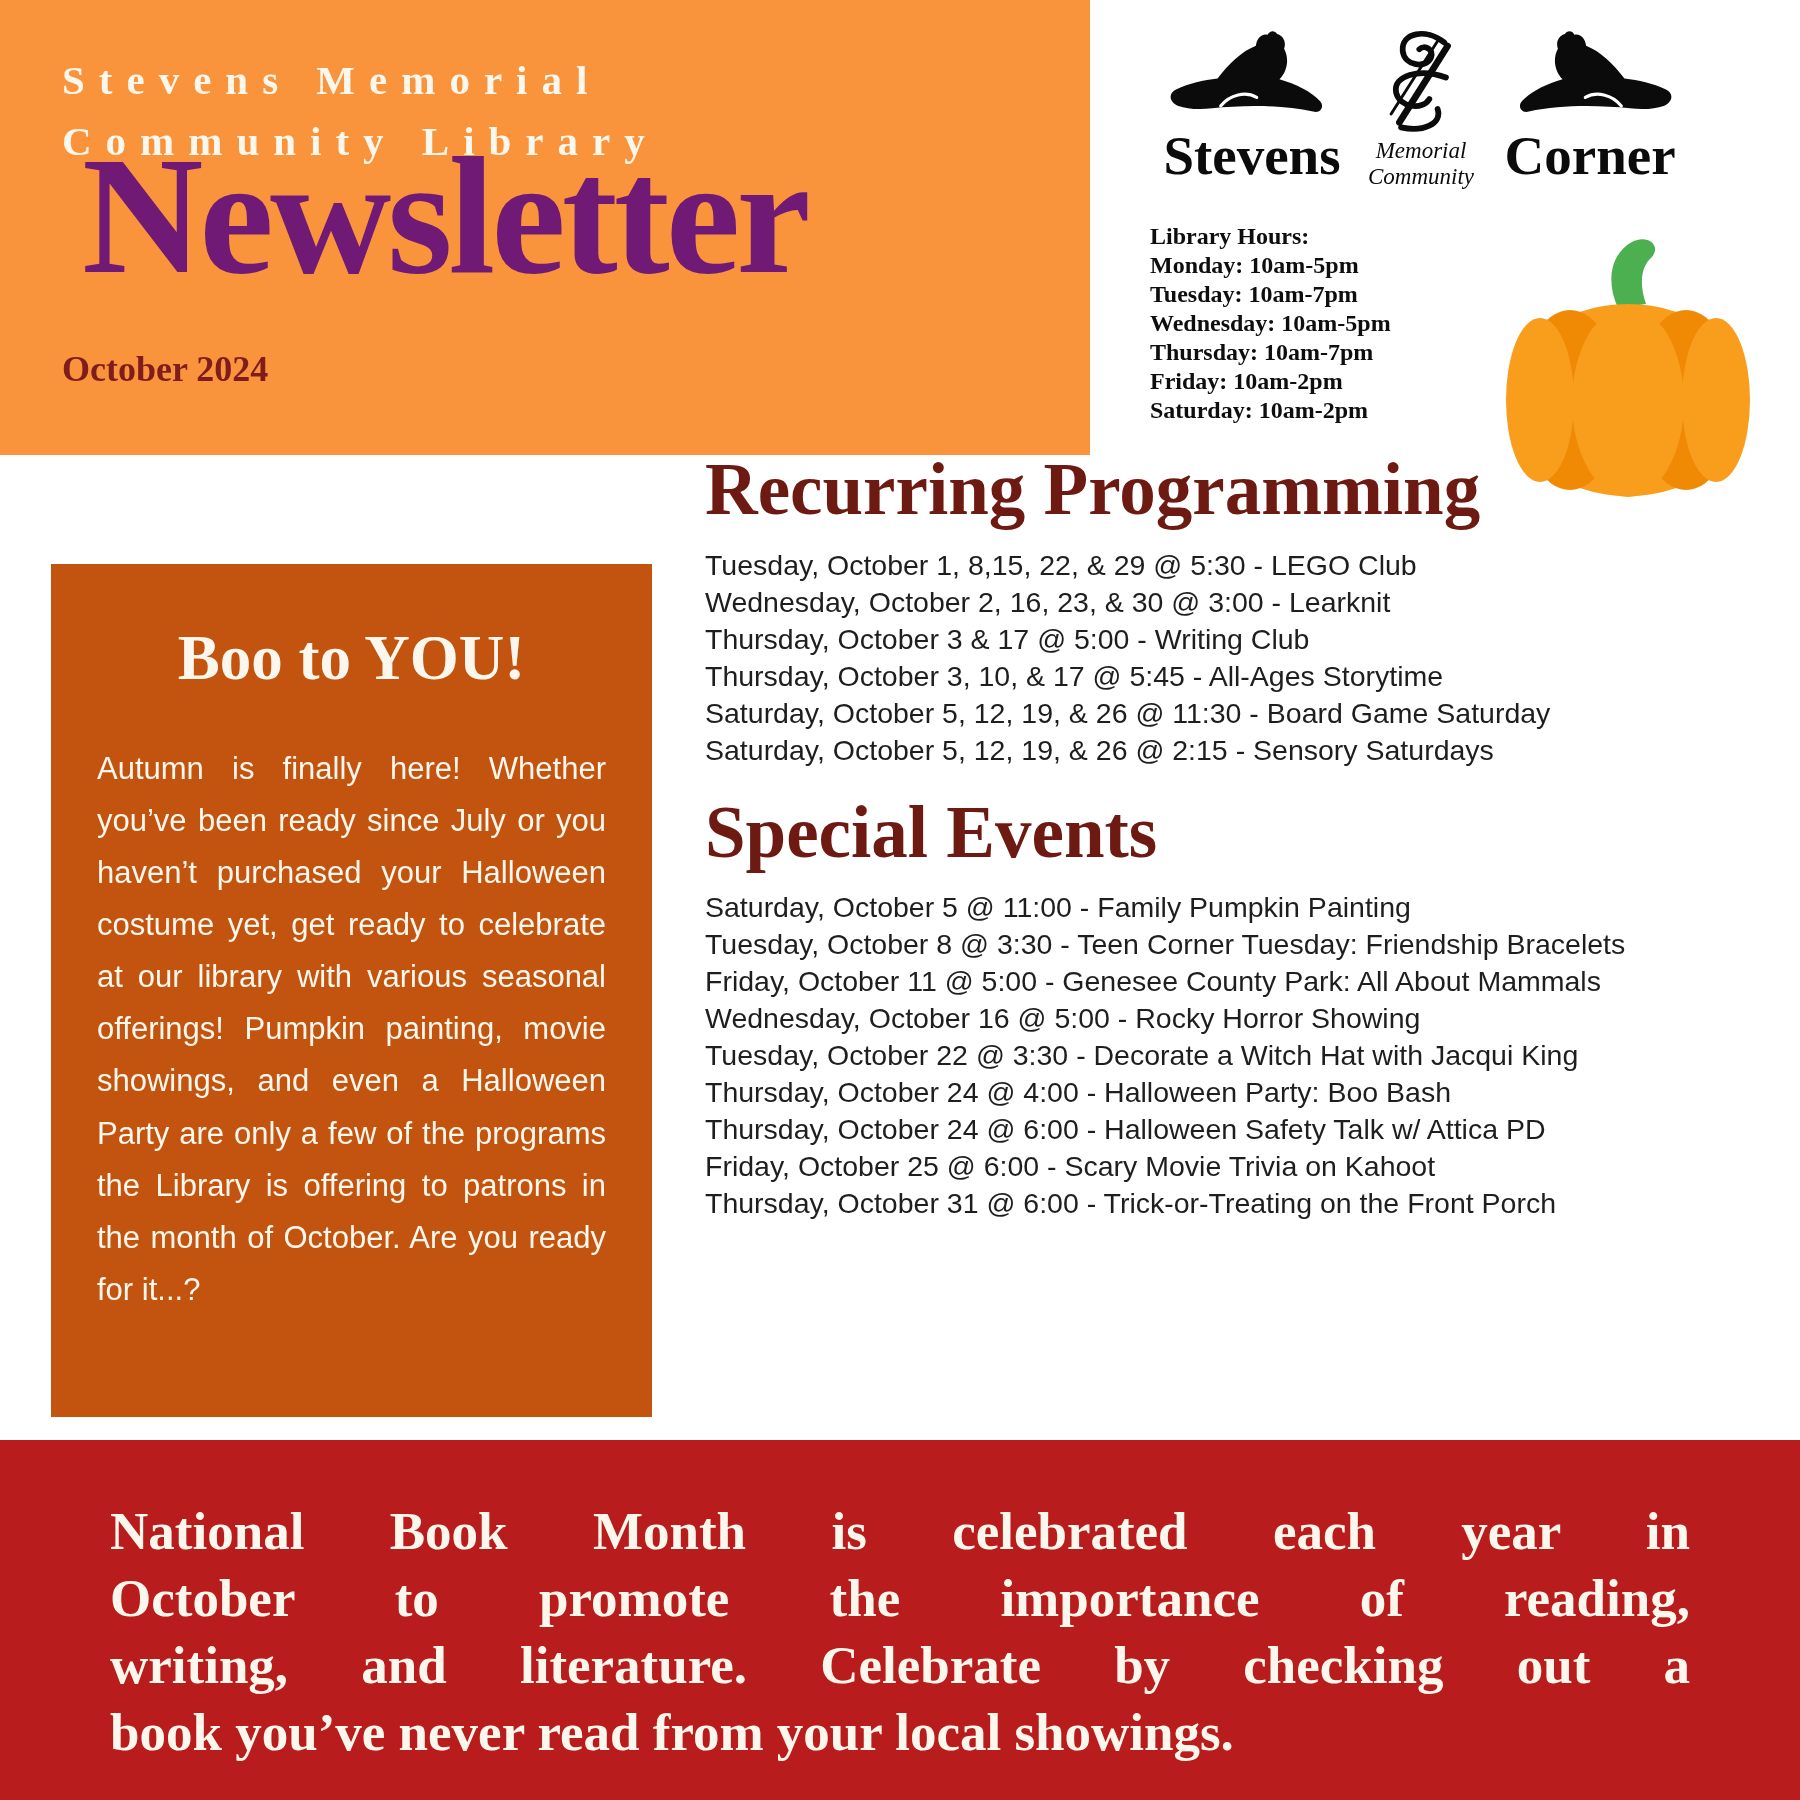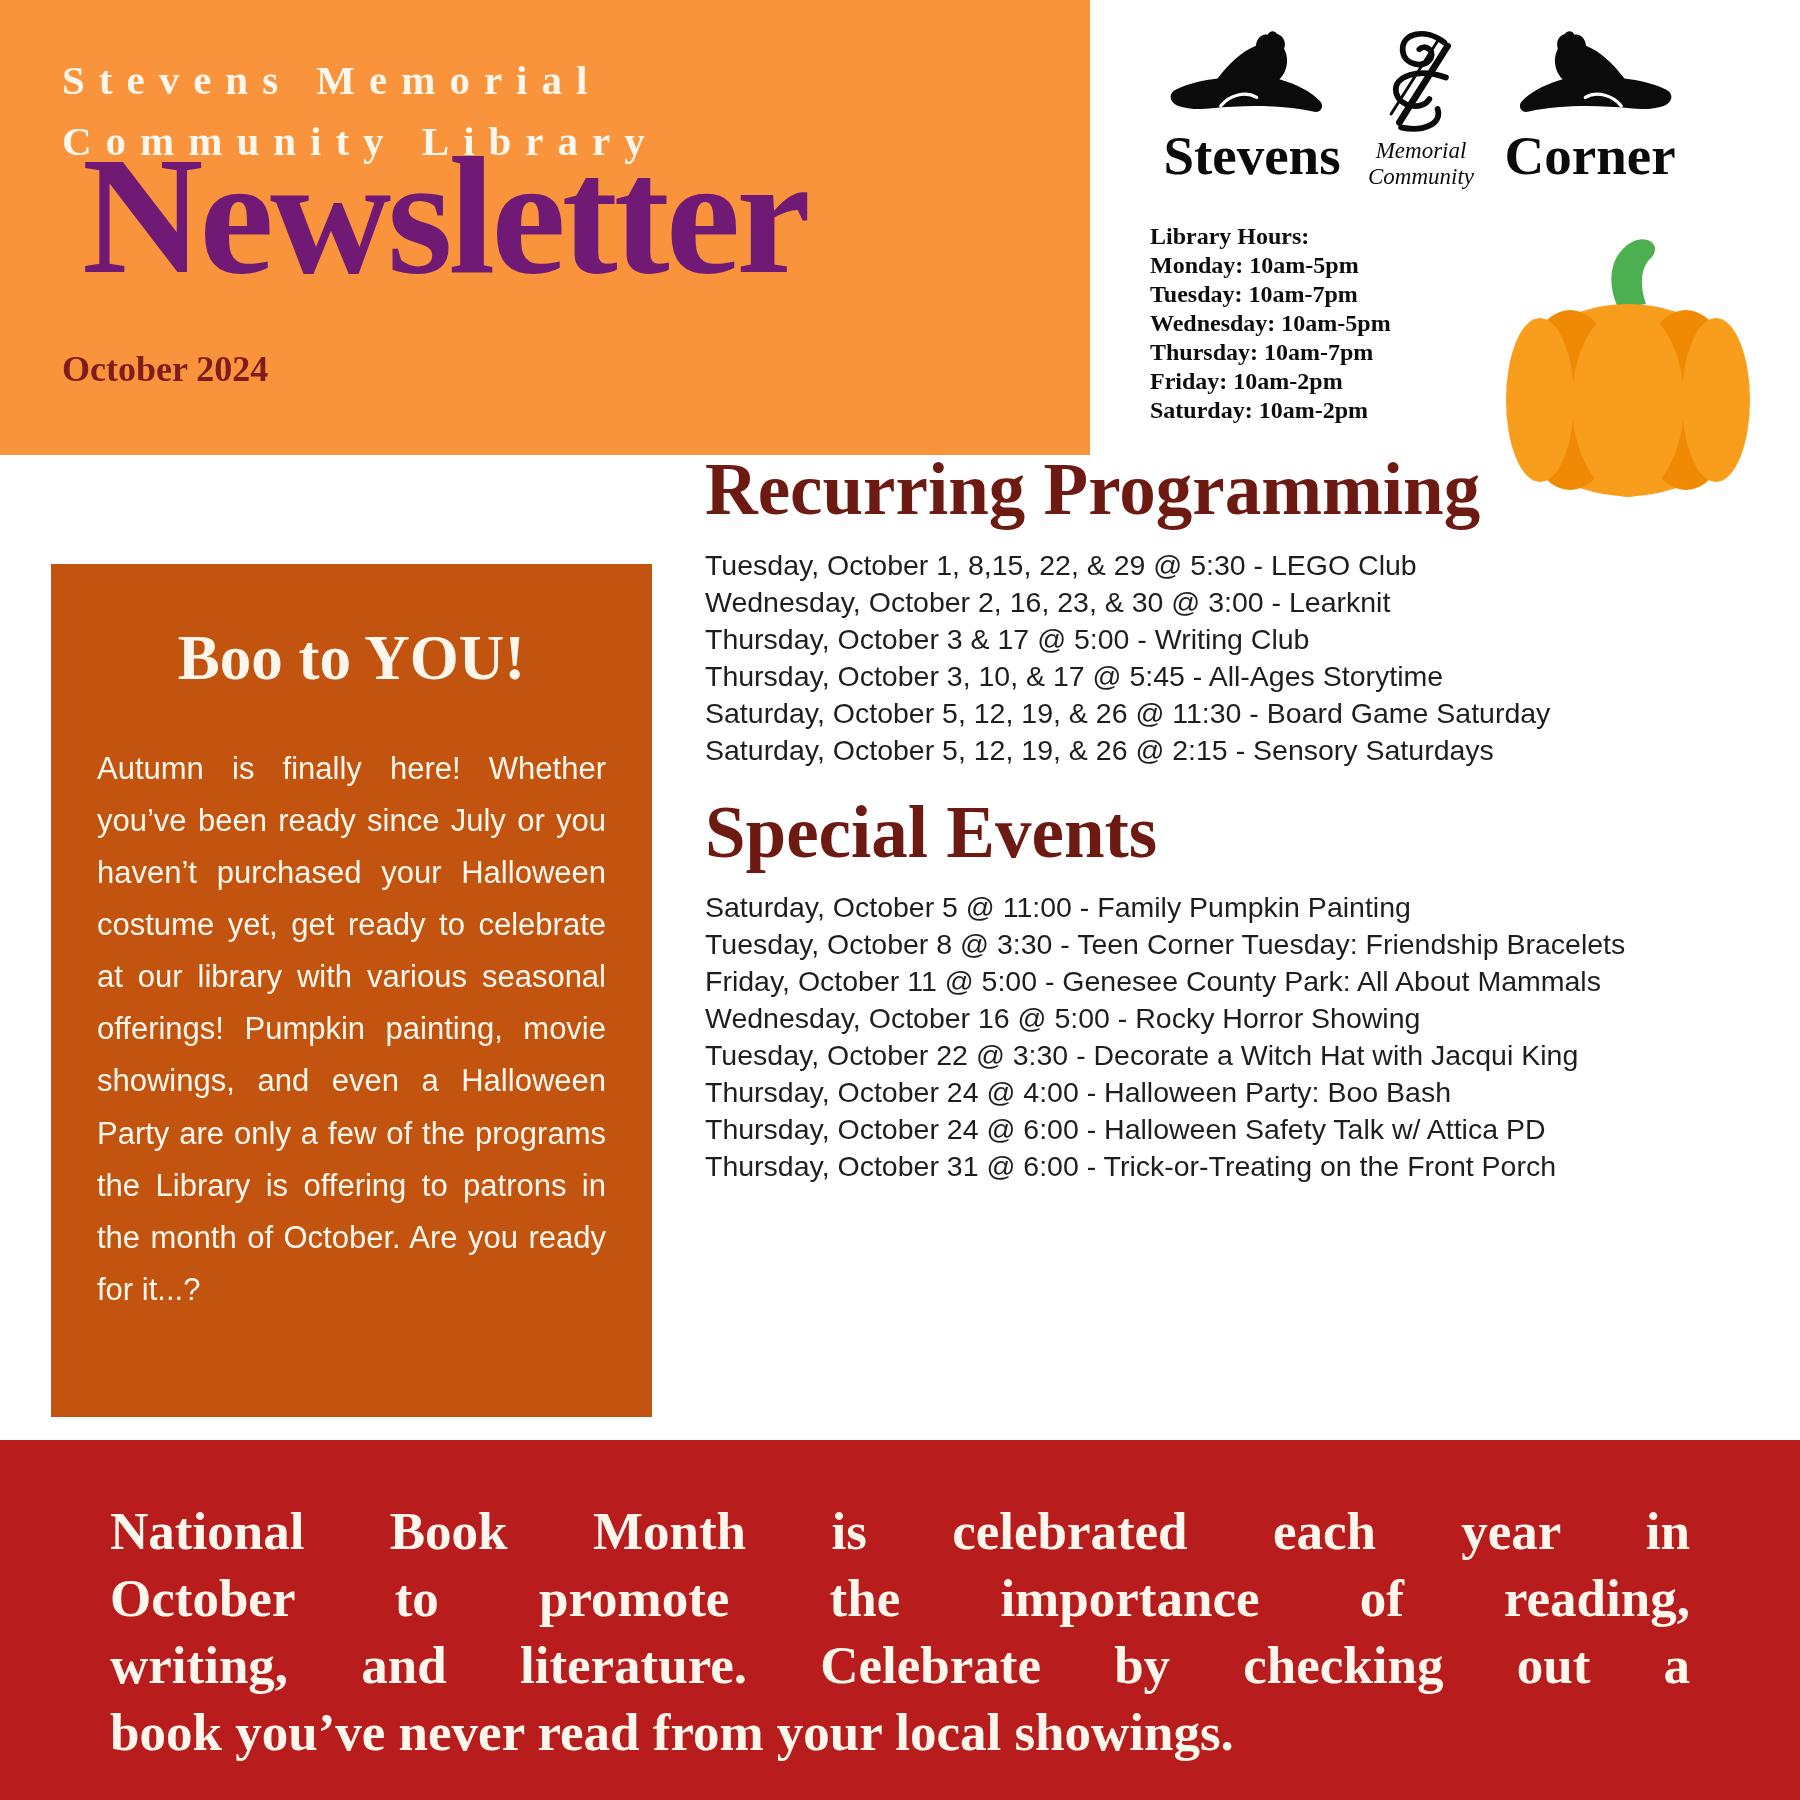--- a/index.html
+++ b/index.html
@@ -148,20 +148,21 @@
 
     <h2 class="section-heading heading-special">Special Events</h2>
     <div class="event-list">
         <div class="event-line">Saturday, October 5 @ 11:00 - Family Pumpkin Painting</div>
         <div class="event-line">Tuesday, October 8 @ 3:30 - Teen Corner Tuesday: Friendship Bracelets</div>
         <div class="event-line">Friday, October 11 @ 5:00 - Genesee County Park: All About Mammals</div>
         <div class="event-line">Wednesday, October 16 @ 5:00 - Rocky Horror Showing</div>
         <div class="event-line">Tuesday, October 22 @ 3:30 - Decorate a Witch Hat with Jacqui King</div>
         <div class="event-line">Thursday, October 24 @ 4:00 - Halloween Party: Boo Bash</div>
         <div class="event-line">Thursday, October 24 @ 6:00 - Halloween Safety Talk w/ Attica PD</div>
+        <div class="event-line">Friday, October 25 @ 6:00 - Scary Movie Trivia on Kahoot</div>
         <div class="event-line">Thursday, October 31 @ 6:00 - Trick-or-Treating on the Front Porch</div>
       </div>
   </div>
 
   <div class="footer-band">
     <div class="footer-text">
         <div class="footer-line">National Book Month is celebrated each year in</div>
         <div class="footer-line">October to promote the importance of reading,</div>
         <div class="footer-line">writing, and literature. Celebrate by checking out a</div>
         <div class="footer-line">book you’ve never read from your local showings.</div>

